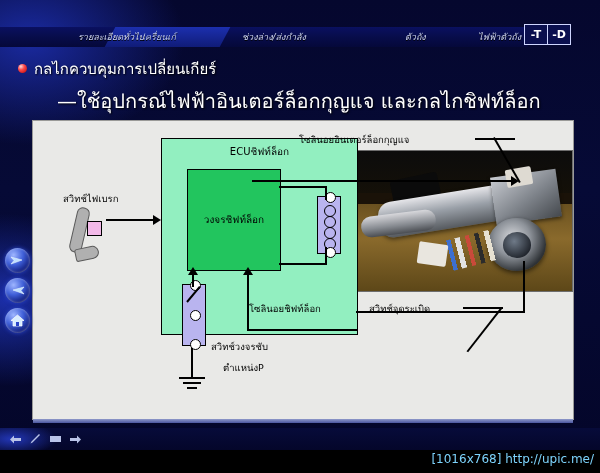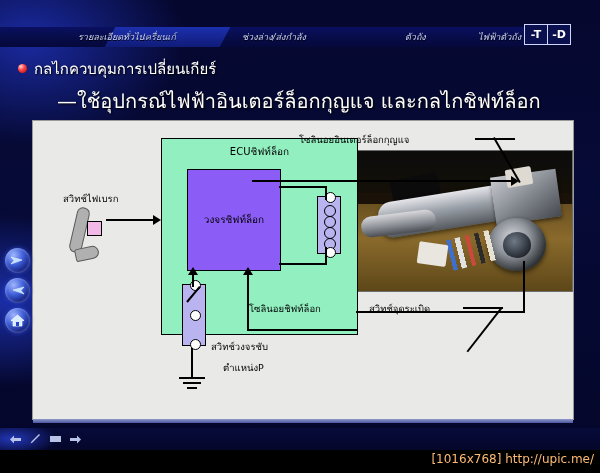--- a/index.html
+++ b/index.html
@@ -94,21 +94,21 @@
   .ecu{
     position:absolute;left:128px;top:17px;width:195px;height:195px;
     background:#92efc0;border:1.6px solid #000;
   }
   .ecu-lbl{
     position:absolute;left:0;right:0;top:5px;text-align:center;
     font-size:10px;color:#000;white-space:nowrap;
   }
   .circuit{
     position:absolute;left:25px;top:30px;width:92px;height:100px;
-    background:#8b5cf6;border:1.6px solid #000;
+    background:#22c55e;border:1.6px solid #000;
   }
   .circuit-lbl{
     position:absolute;left:0;right:0;top:42px;text-align:center;
     font-size:10px;color:#000;white-space:nowrap;
   }
   
   .coil{
     position:absolute;left:155px;top:57px;width:22px;height:56px;
     background:#b9b4ef;border:1.6px solid #000;
   }
@@ -216,21 +216,21 @@
   .botbar .glow{
     position:absolute;left:0;top:0;width:70px;height:22px;
     background:radial-gradient(60px 22px at 12px 11px,#2236b6 0%,rgba(34,54,182,0) 75%);
   }
   .tool{position:absolute;top:4px;width:14px;height:14px;
     display:flex;align-items:center;justify-content:center;}
   .footer{
     position:absolute;left:0;top:450px;width:600px;height:23px;background:#000;
   }
   .wm{
-    position:absolute;right:6px;top:452px;font-size:12px;color:#fdba74;
+    position:absolute;right:6px;top:452px;font-size:12px;color:#7dd3fc;
     font-family:"DejaVu Sans","Liberation Sans",sans-serif;white-space:nowrap;
   }
 </style>
 </head>
 <body>
 
 <div class="screen">
 
   <div class="slide">
 

